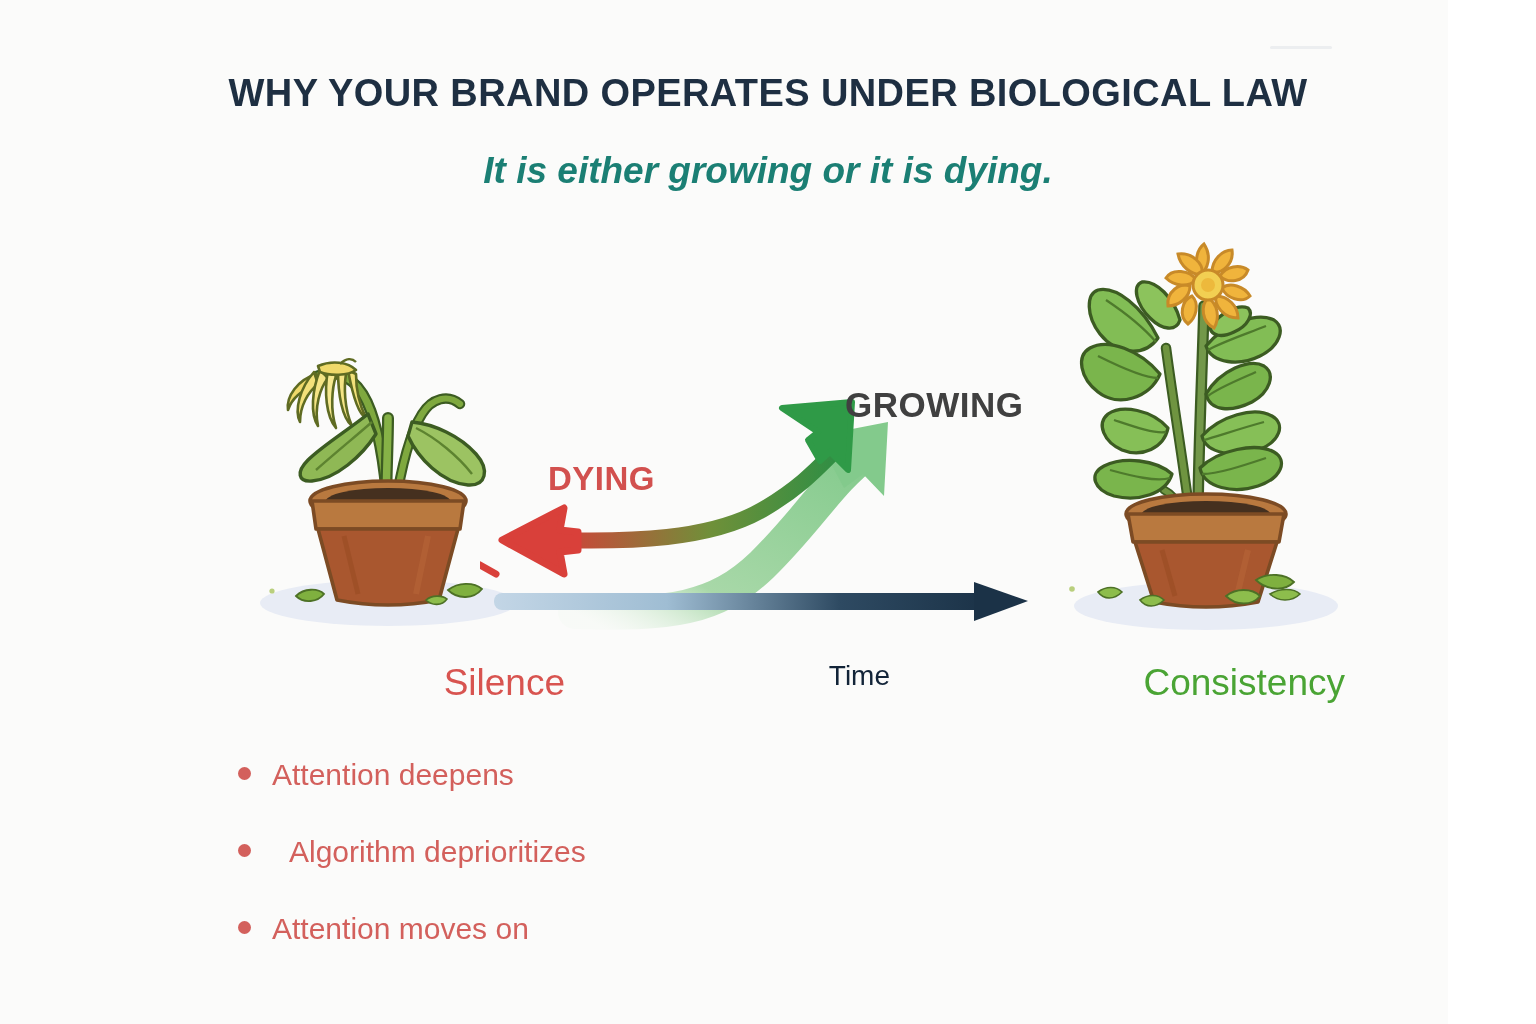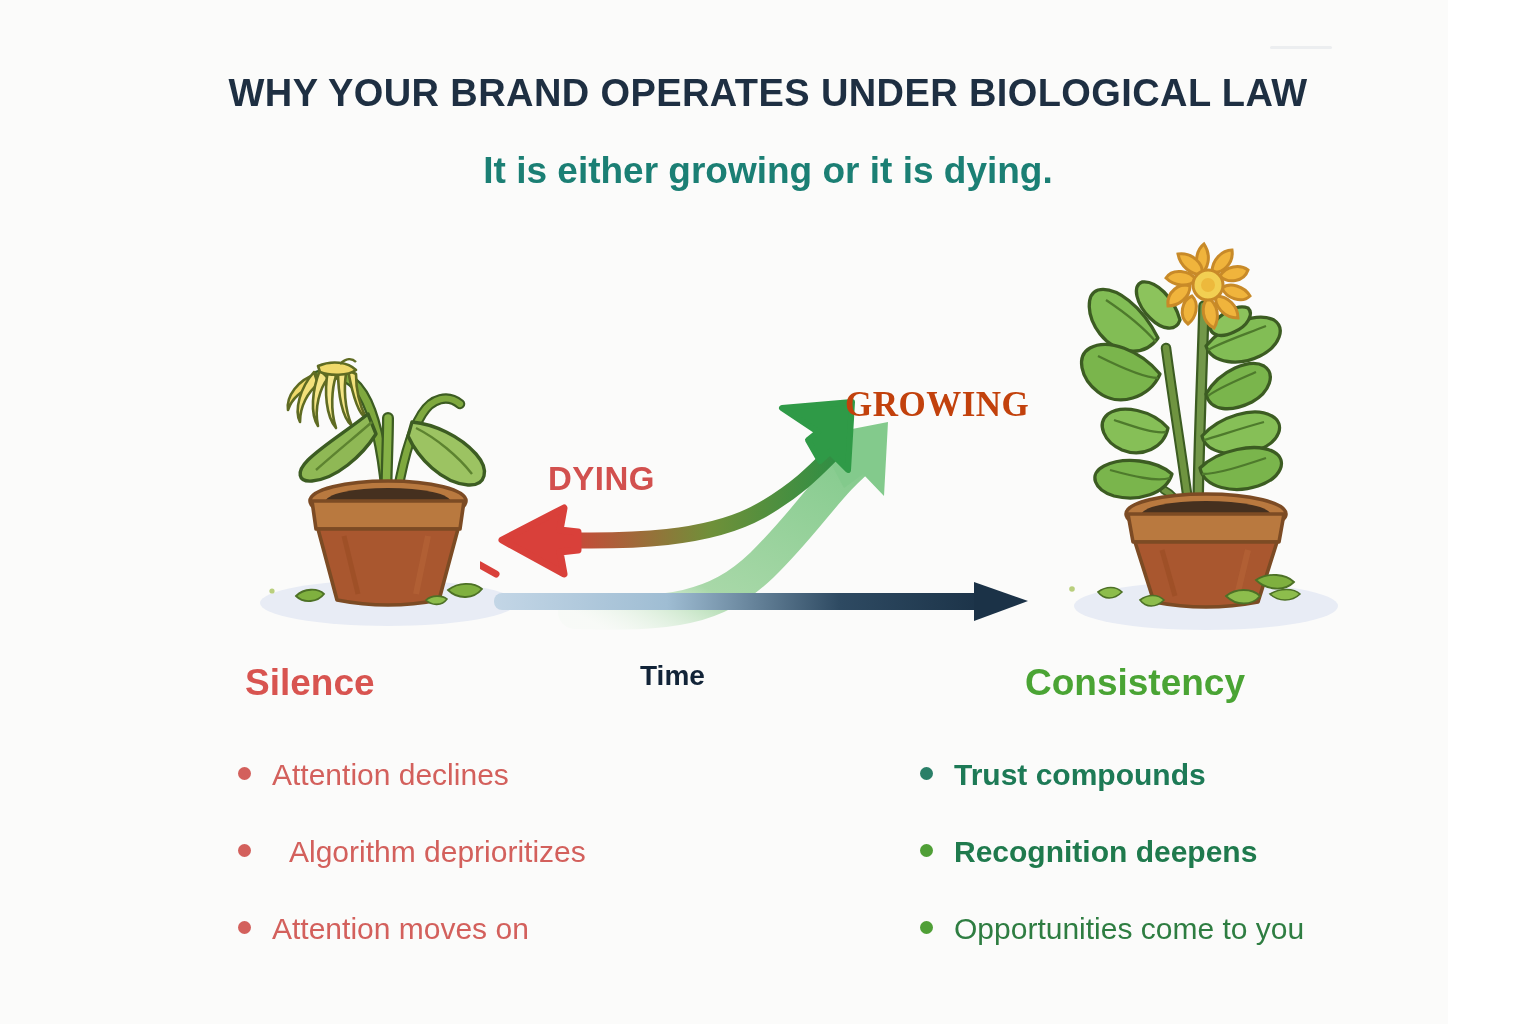--- a/index.html
+++ b/index.html
@@ -43,20 +43,21 @@
   .subtitle {
     position: absolute;
     top: 150px;
     left: 0;
     width: 1536px;
     text-align: center;
     font-size: 37px;
     font-weight: bold;
     color: #1b7f74;
     white-space: nowrap;
+    font-style: italic;
   }
 
   
   .plant {
     position: absolute;
   }
   #plant-left  { left: 236px; top: 318px; width: 300px; height: 320px; }
   #plant-right { left: 1056px; top: 228px; width: 290px; height: 412px; }
 
   
@@ -85,23 +86,23 @@
     left: 845px;
     top: 385px;
     font-size: 35px;
     color: #429b33;
     letter-spacing: 0.5px;
   }
 
   
   .caption {
     position: absolute;
-    font-weight: bold;
-    white-space: nowrap;
-    text-align: left;
+    font-weight: normal;
+    white-space: nowrap;
+    text-align: right;
   }
   #caption-silence {
     left: 245px; top: 662px; width: 320px;
     font-size: 37px; color: #d85450;
   }
   #caption-time {
     left: 640px; top: 660px; width: 250px;
     font-size: 28px; color: #122438;
   }
   #caption-consistency {
@@ -310,49 +311,35 @@
       <path d="M0 205 L16 214" fill="none" stroke="#d9403a" stroke-width="7" stroke-linecap="round"></path>
     </g>
 
     <g>
       <rect x="14" y="233" width="494" height="17" rx="8" fill="url(#gradTime)"></rect>
       <path d="M494 222 L548 241 L494 261 Z" fill="#1b3247"></path>
     </g>
   </svg>
 
   <div class="arrow-label" id="label-dying" style="color: rgb(210, 80, 78);">DYING</div>
-  <div class="arrow-label" id="label-growing" style="color: #c2410c; font-family: Liberation Serif, serif;">GROWING</div>
+  <div class="arrow-label" id="label-growing" style="color: #404040;">GROWING</div>
 
   <div class="caption" id="caption-silence" style="color: rgb(216, 84, 80);">Silence</div>
   <div class="caption" id="caption-consistency" style="color: rgb(74, 164, 52);">Consistency</div>
   <div class="caption" id="caption-time" style="color: rgb(18, 36, 56);">Time</div>
 
   <div class="bullets" id="bullets-left">
     <div class="bullet-row">
       <span class="dot" style="background: rgb(211, 96, 92);"></span>
-      <span class="bullet-text" style="color: rgb(211, 96, 92); font-weight: normal;">Attention declines</span>
+      <span class="bullet-text" style="color: rgb(211, 96, 92); font-weight: normal;">Attention deepens</span>
     </div>
     <div class="bullet-row">
       <span class="dot" style="background: rgb(211, 96, 92);"></span>
       <span class="bullet-text" style="color: rgb(211, 96, 92); font-weight: normal; margin-left: 17px;">Algorithm deprioritizes</span>
     </div>
     <div class="bullet-row">
       <span class="dot" style="background: rgb(211, 96, 92);"></span>
       <span class="bullet-text" style="color: rgb(211, 96, 92); font-weight: normal;">Attention moves on</span>
     </div>
   </div>
 
-  <div class="bullets" id="bullets-right">
-    <div class="bullet-row">
-      <span class="dot" style="background: rgb(42, 127, 104);"></span>
-      <span class="bullet-text bold" style="color: rgb(29, 122, 86); font-weight: bold;">Trust compounds</span>
-    </div>
-    <div class="bullet-row">
-      <span class="dot" style="background: rgb(79, 159, 54);"></span>
-      <span class="bullet-text bold" style="color: rgb(31, 122, 77); font-weight: bold;">Recognition deepens</span>
-    </div>
-    <div class="bullet-row">
-      <span class="dot" style="background: rgb(79, 159, 54);"></span>
-      <span class="bullet-text" style="color: rgb(46, 125, 65); font-weight: normal;">Opportunities come to you</span>
-    </div>
-  </div>
 
 </div>
 
 </body></html>

